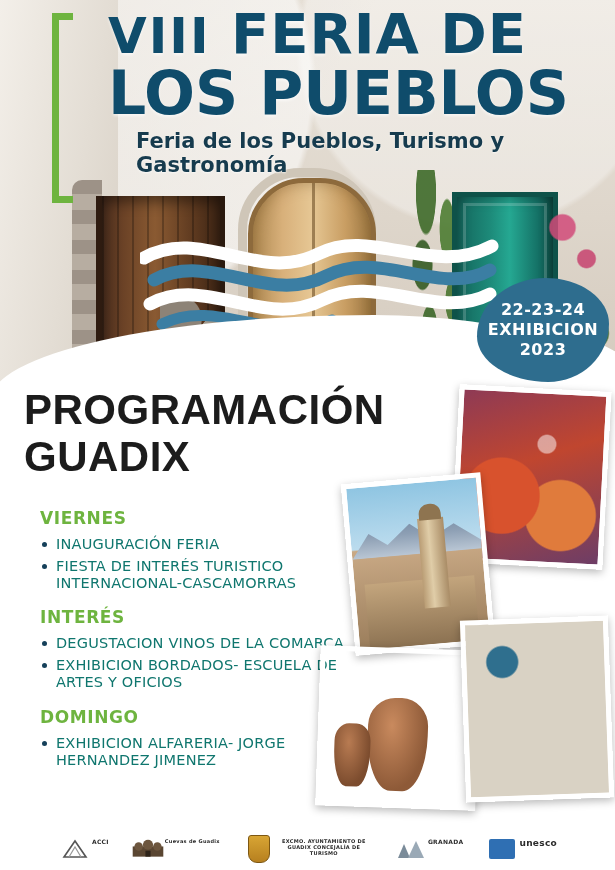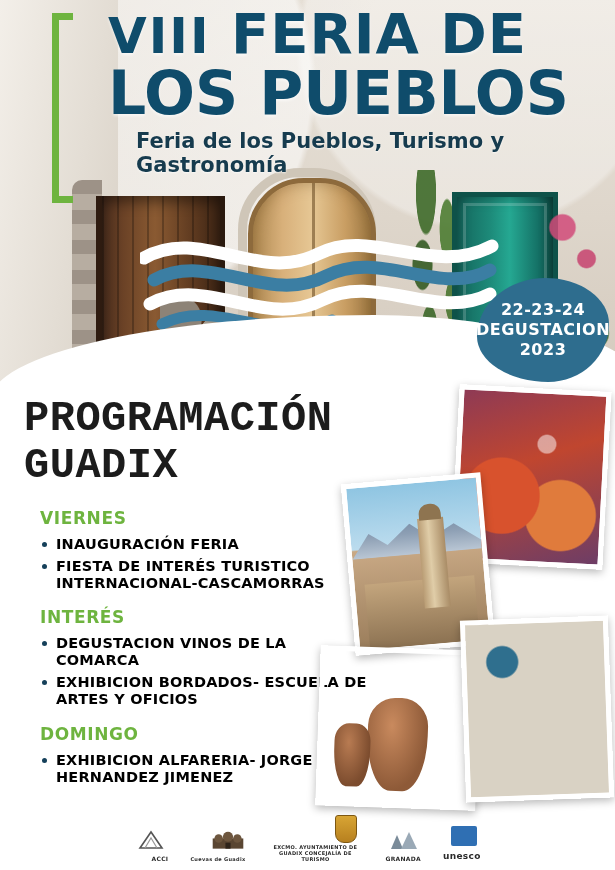--- a/index.html
+++ b/index.html
@@ -191,22 +191,22 @@
     font-family: "DejaVu Sans", sans-serif;
     font-weight: 800;
     font-size: 16px;
     line-height: 1.25;
     letter-spacing: .5px;
     text-align: center;
   }
 
   
   .prog-title {
-    position: absolute; left: 24px; top: 396px;
-    font-family: Liberation Mono, monospace;
+    position: absolute; left: 24px; top: 386px;
+    font-family: Liberation Sans, sans-serif;
     font-weight: 900;
     font-size: 42px;
     color: #1c1c1c;
     line-height: 1.12;
     letter-spacing: .5px;
   }
 
   
   .schedule {
     position: absolute; left: 40px; top: 508px; width: 330px;
@@ -217,23 +217,23 @@
     font-size: 17px;
     color: #6eb43f;
     letter-spacing: .6px;
     margin-bottom: 8px;
   }
   .day-block { margin-bottom: 16px; }
   .event {
     position: relative;
     padding-left: 16px;
     font-family: "DejaVu Sans", sans-serif;
-    font-weight: 700;
+    font-weight: 400;
     font-size: 14.5px;
-    color: #000000;
+    color: #0f766e;
     line-height: 1.16;
     margin-bottom: 5px;
     letter-spacing: .2px;
   }
   .event::before {
     content: "";
     position: absolute; left: 2px; top: 6px;
     width: 5px; height: 5px; border-radius: 50%;
     background: #15405a;
   }
@@ -306,21 +306,21 @@
   }
 
   
   .footer {
     position: absolute; left: 0; bottom: 4px; width: 615px;
     display: flex; align-items: flex-end; justify-content: center;
     gap: 22px;
     padding-bottom: 4px;
   }
   .logo {
-    display: flex; flex-direction: column; align-items: flex-end;
+    display: flex; flex-direction: row; align-items: flex-start;
     font-family: "DejaVu Sans", sans-serif;
     color: #2b2b2b;
   }
   .logo-mark {
     width: 34px; height: 26px;
     display:flex; align-items:center; justify-content:center;
   }
   .logo-cap {
     font-size: 6px; font-weight: 700; letter-spacing: .3px; text-align:center;
     margin-top: 2px; line-height: 1.2;
@@ -369,21 +369,21 @@
     <div class="t-line1">
       <span class="viii">VIII</span>
       <span>FERIA DE</span>
     </div>
     <div class="t-line2">LOS PUEBLOS</div>
     <div class="t-sub">Feria de los Pueblos, Turismo y Gastronomía</div>
   </div>
 
   <div class="date-blob">
     <span>22-23-24</span>
-    <span>DEGUSTACION</span>
+    <span>EXHIBICION</span>
     <span>2023</span>
   </div>
 
   <div class="prog-title">
     <div>PROGRAMACIÓN</div>
     <div>GUADIX</div>
   </div>
 
   <div class="schedule">
 

